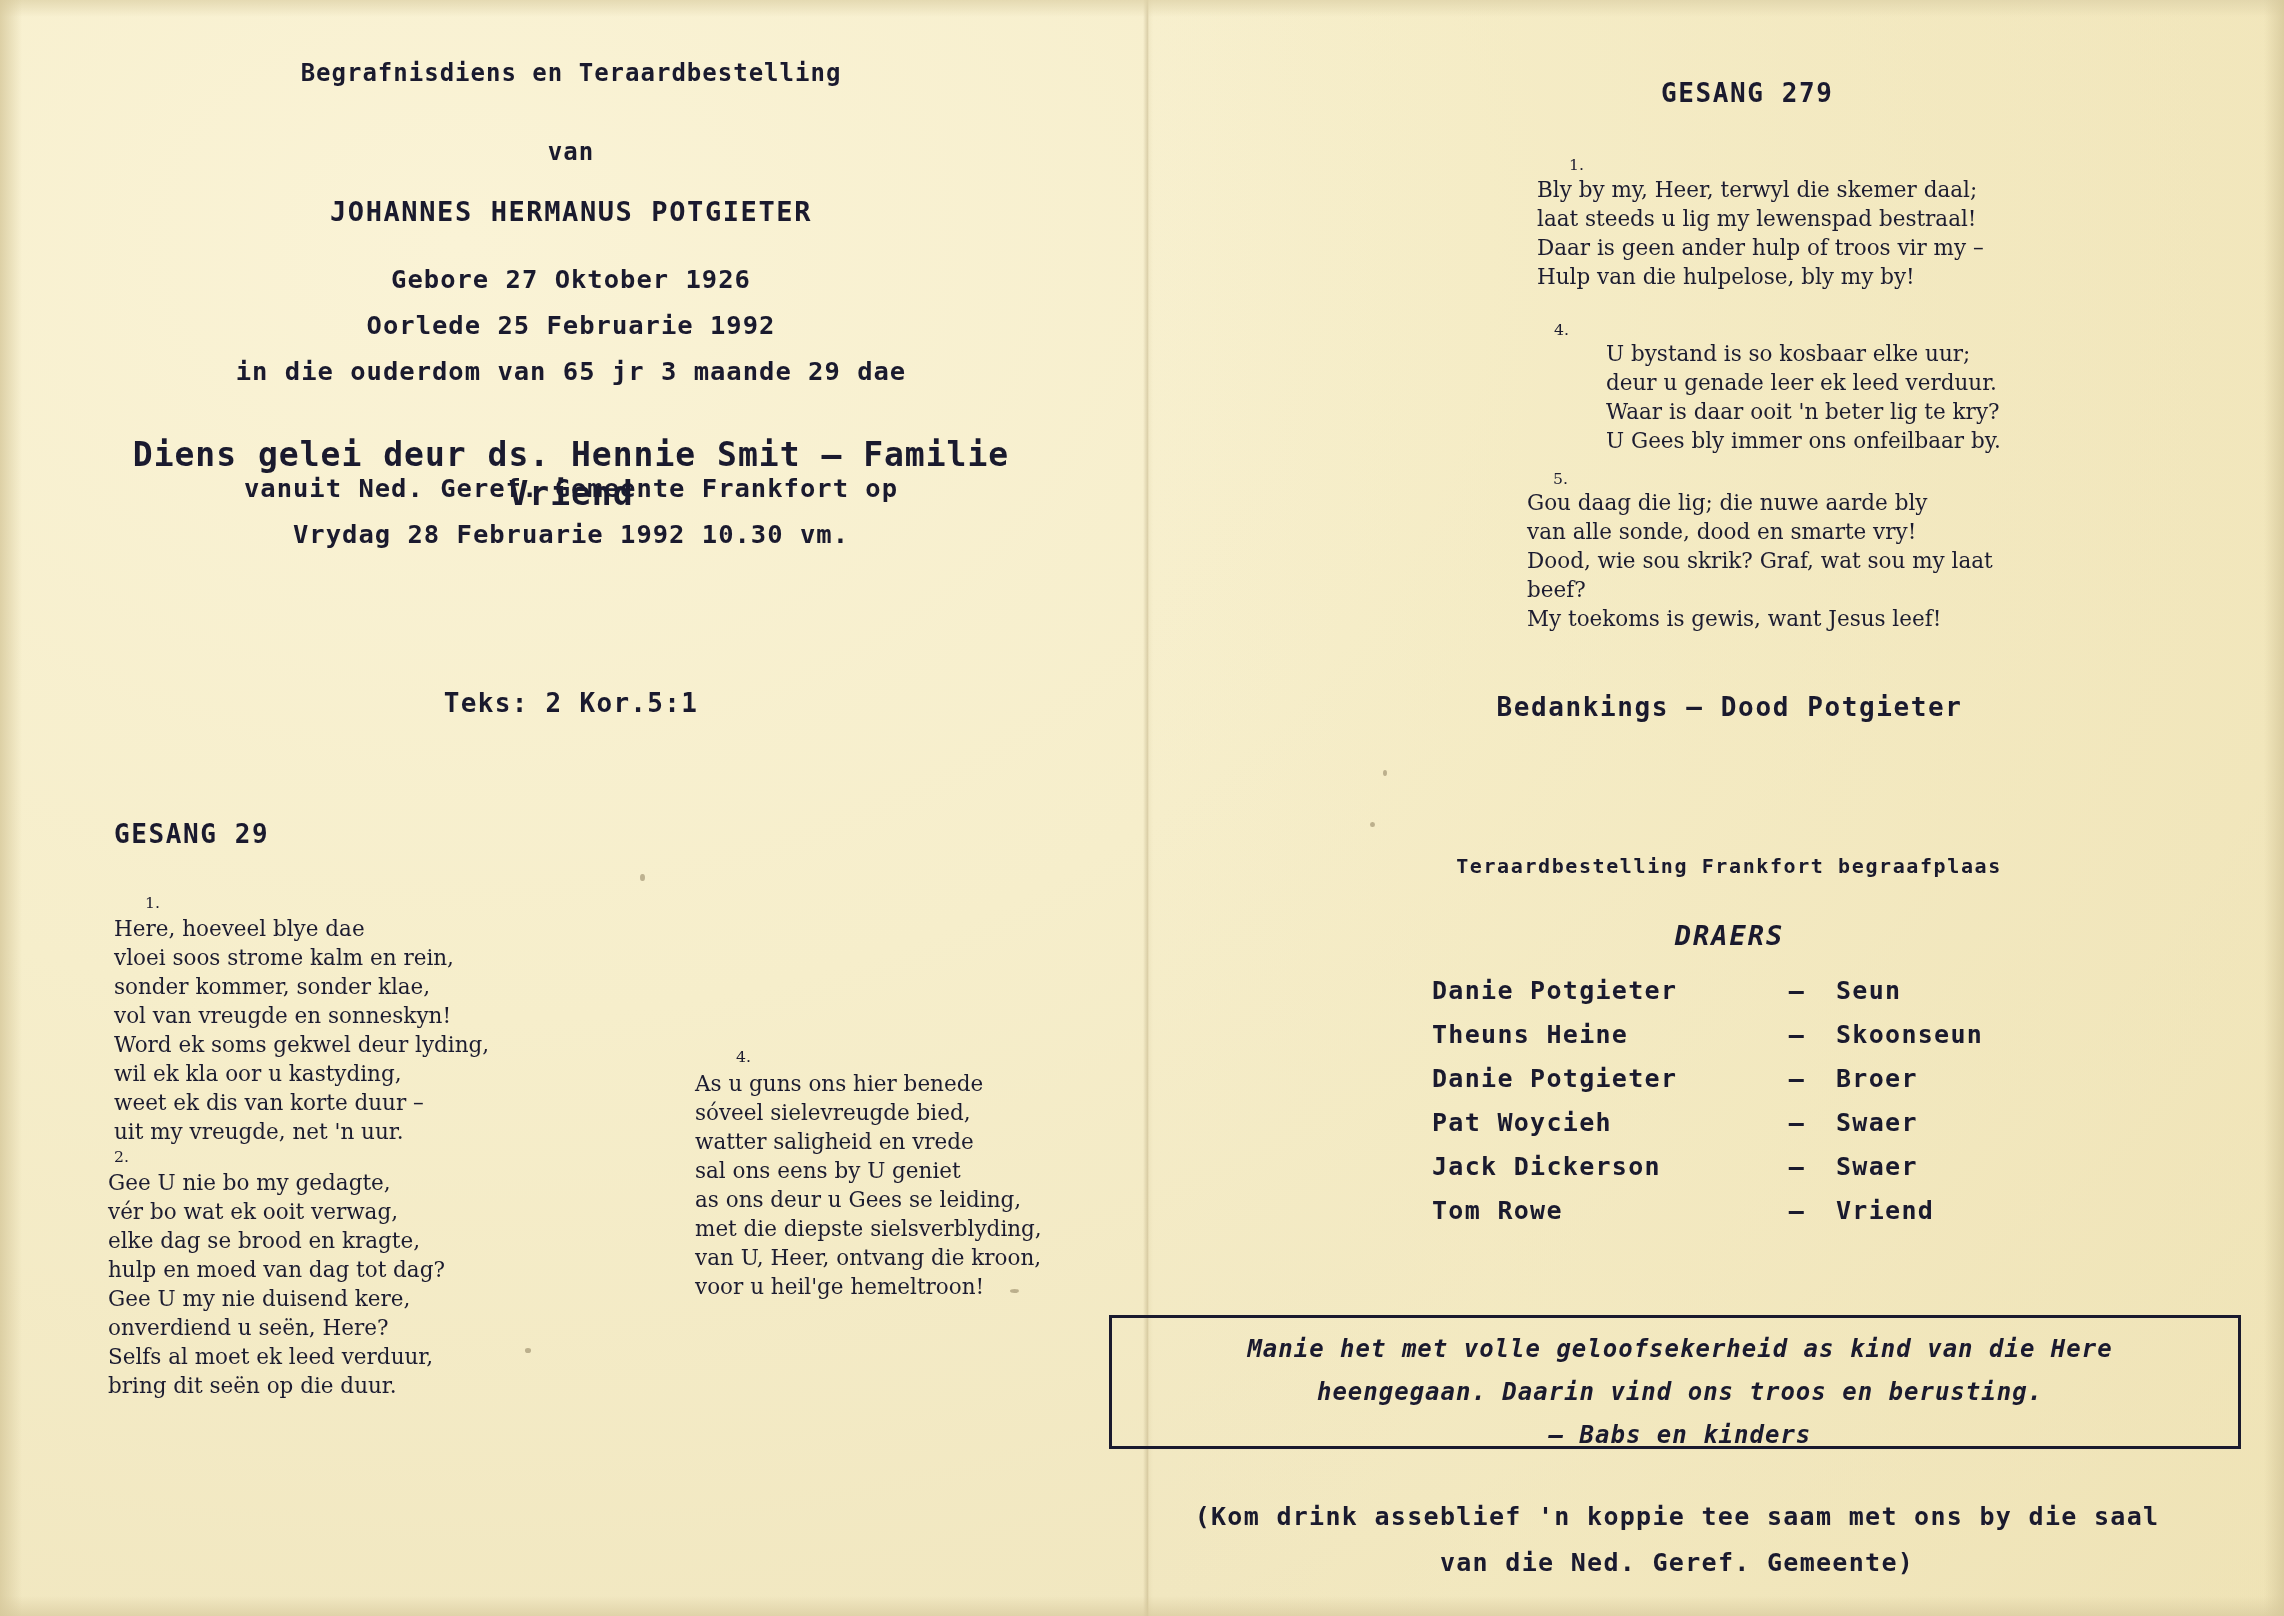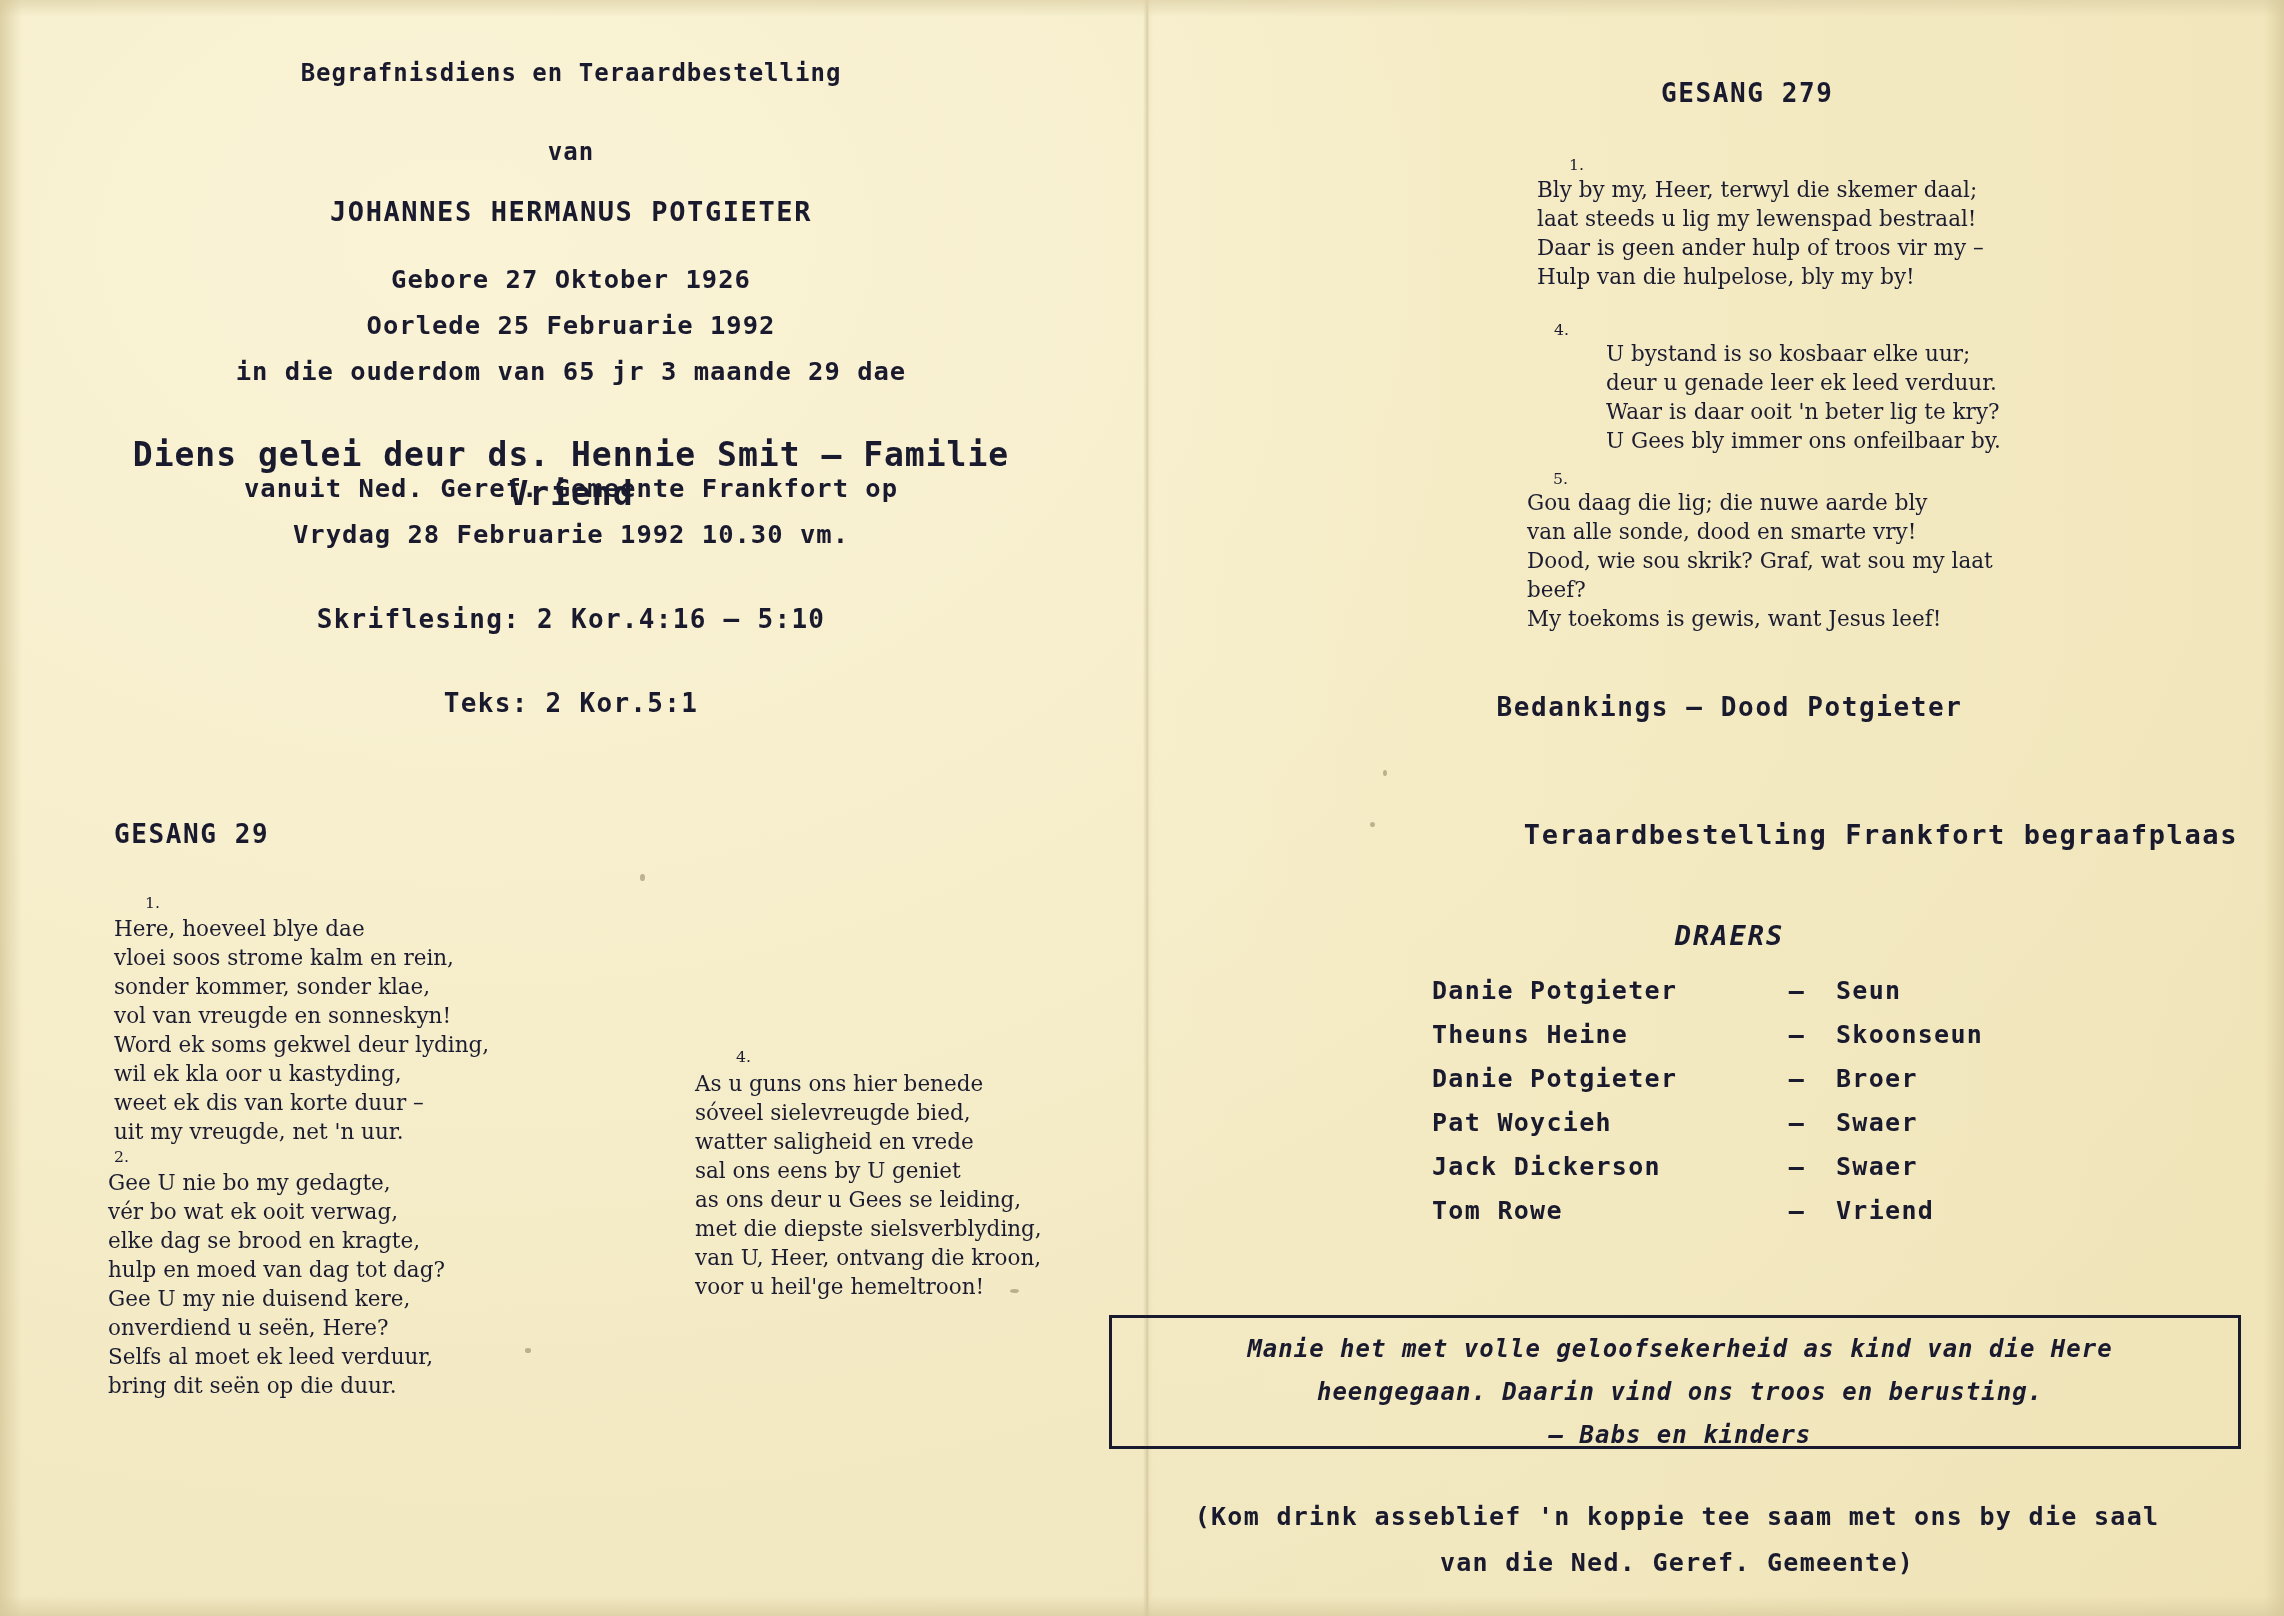--- a/index.html
+++ b/index.html
@@ -125,21 +125,21 @@
   #g279-v5-num { left: 1553px; top: 469px; }
   #g279-v5 { left: 1527px; top: 488px; width: 705px; }
 
   .center-mono {
     position: absolute;
     text-align: center;
     font-family: "DejaVu Sans Mono", monospace;
     font-weight: bold;
   }
   #bedankings { left: 1240px; top: 692px; width: 979px; font-size: 26px; letter-spacing: 1.6px; }
-  #teraardbestelling { left: 1220px; top: 819px; width: 1018px; font-size: 27px; letter-spacing: 1.6px; text-align: right; }
+  #teraardbestelling { left: 1220px; top: 854px; width: 1018px; font-size: 20px; letter-spacing: 1.6px; }
   #draers-head { left: 1240px; top: 920px; width: 979px; font-size: 27px; letter-spacing: 2px; font-style: italic; }
 
   #bearers { position: absolute; left: 1432px; top: 976px; width: 692px; }
   .bearer-row {
     display: flex;
     align-items: baseline;
     height: 44px;
     font-family: "DejaVu Sans Mono", monospace;
     font-weight: bold;
     font-size: 25px;
@@ -214,21 +214,20 @@
 
     <div class="abs mono hdr-line t-title">Begrafnisdiens en Teraardbestelling</div>
     <div class="abs mono hdr-line t-van">van</div>
     <div class="abs mono hdr-line t-name">JOHANNES HERMANUS POTGIETER</div>
     <div class="abs mono hdr-line t-born">Gebore 27 Oktober 1926</div>
     <div class="abs mono hdr-line t-died">Oorlede 25 Februarie 1992</div>
     <div class="abs mono hdr-line t-age">in die ouderdom van 65 jr 3 maande 29 dae</div>
     <div class="abs mono hdr-line t-serv1">Diens gelei deur ds. Hennie Smit – Familie Vriend</div>
     <div class="abs mono hdr-line t-serv2">vanuit Ned. Geref. Gemeente Frankfort op</div>
     <div class="abs mono hdr-line t-serv3">Vrydag 28 Februarie 1992 10.30 vm.</div>
-    <div class="abs mono hdr-line t-read">Skriflesing:  2 Kor.4:16 – 5:10</div>
     <div class="abs mono hdr-line t-text">Teks: 2 Kor.5:1</div>
 
     <div class="gesang-head" id="gesang29-head">GESANG 29</div>
 
     <div class="vnum" id="g29-v1-num">1.</div>
     <div class="verse" id="g29-v1">Here, hoeveel blye dae
 vloei soos strome kalm en rein,
 sonder kommer, sonder klae,
 vol van vreugde en sonneskyn!
 Word ek soms gekwel deur lyding,

